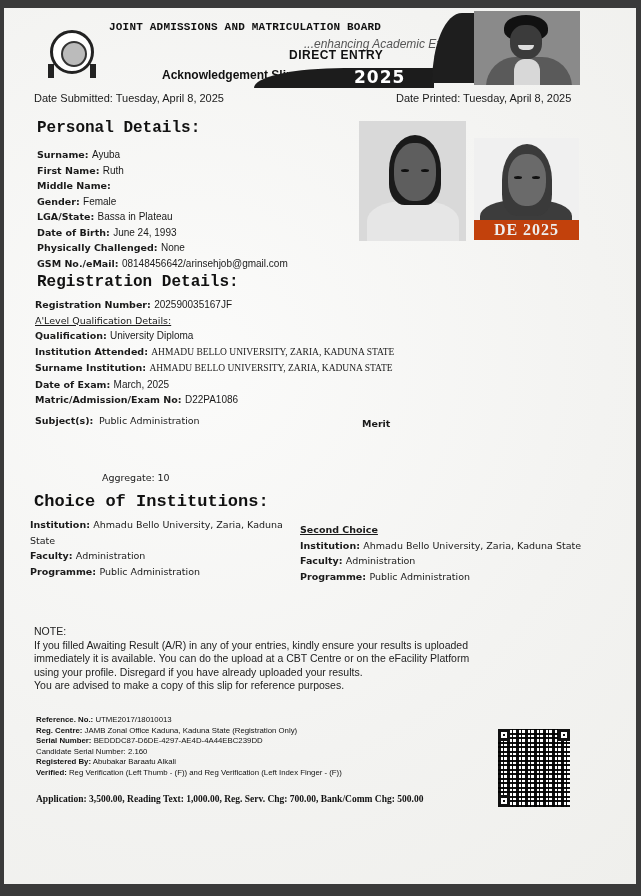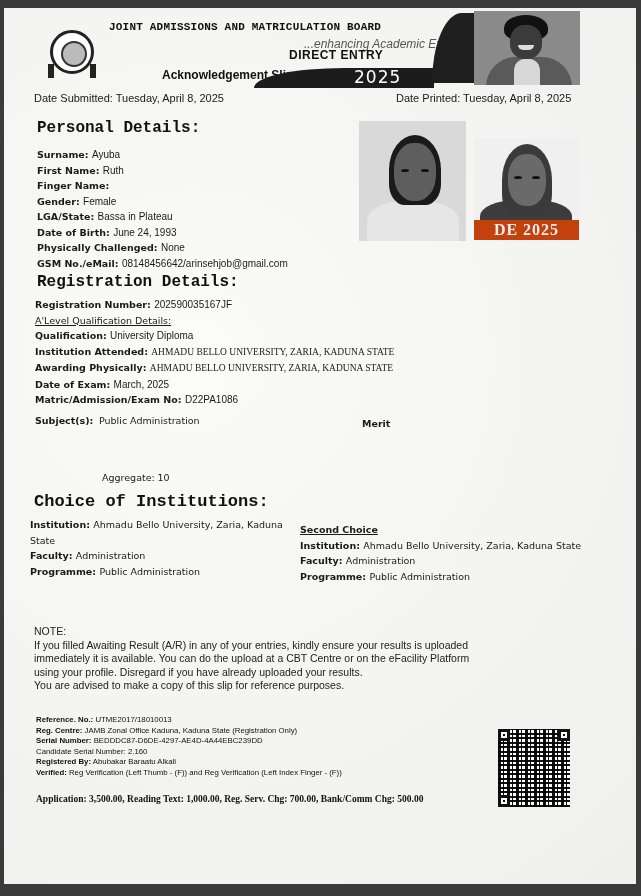--- a/index.html
+++ b/index.html
@@ -36,21 +36,21 @@
     left: 105px; top: 13px; font-size: 11px; font-weight: bold; letter-spacing: 0.2px; color: #111; font-family: Liberation Mono, monospace;
   }
   .tagline { left: 300px; top: 29px; font-size: 12px; font-style: italic; color: #555; }
   .de-title { left: 285px; top: 40px; font-size: 12px; font-weight: bold; letter-spacing: 0.5px; color: #111; }
   .ack-title { left: 158px; top: 60px; font-size: 12px; font-weight: bold; color: #111; }
   .banner-swoosh {
     left: 250px; top: 60px; width: 180px; height: 20px; background: #1c1c1c;
     border-top-left-radius: 90px 20px;
   }
   .banner-year {
-    left: 350px; top: 59px; font-size: 17px; font-weight: normal; color: #fff; letter-spacing: 1px;
+    left: 350px; top: 59px; font-size: 17px; font-weight: bold; color: #fff; letter-spacing: 1px;
     font-family: "DejaVu Sans", sans-serif;
   }
   .banner-dark {
     left: 428px; top: 5px; width: 42px; height: 70px; background: #1e1e1e;
     border-top-left-radius: 30px 70px;
   }
   .banner-photo {
     left: 470px; top: 3px; width: 106px; height: 74px; background: #8a8a8a;
     overflow: hidden;
   }
@@ -134,21 +134,21 @@
       <div class="smile"></div>
   </div>
 
   <div class="abs date-submitted">Date Submitted: Tuesday, April 8, 2025</div>
   <div class="abs date-printed">Date Printed: Tuesday, April 8, 2025</div>
 
   <div class="abs section-title comic" style="left:33px; top:111px;">Personal Details:</div>
   <div class="abs" style="left:33px; top:139px;">
     <div class="field"><span class="lbl">Surname</span><span class="lbl">: </span><span class="val">Ayuba</span></div>
     <div class="field"><span class="lbl">First Name</span><span class="lbl">: </span><span class="val">Ruth</span></div>
-    <div class="field"><span class="lbl">Finger Name</span><span class="lbl">: </span><span class="val"></span></div>
+    <div class="field"><span class="lbl">Middle Name</span><span class="lbl">: </span><span class="val"></span></div>
     <div class="field"><span class="lbl">Gender</span><span class="lbl">: </span><span class="val">Female</span></div>
     <div class="field"><span class="lbl">LGA/State</span><span class="lbl">: </span><span class="val">Bassa in Plateau</span></div>
     <div class="field"><span class="lbl">Date of Birth</span><span class="lbl">: </span><span class="val">June 24, 1993</span></div>
     <div class="field"><span class="lbl">Physically Challenged</span><span class="lbl">: </span><span class="val">None</span></div>
     <div class="field"><span class="lbl">GSM No./eMail</span><span class="lbl">: </span><span class="val">08148456642/arinsehjob@gmail.com</span></div>
   </div>
 
   <div class="abs photo1">
     <div class="ph-body" style="left:8px; top:80px; width:92px; height:50px; background:#e6e6e6;"></div>
     <div class="ph-hair" style="left:30px; top:14px; width:52px; height:70px;"></div>
@@ -164,21 +164,21 @@
     <div class="ph-eye" style="left:58px; top:38px;"></div>
     <div class="abs de-stamp">DE 2025</div>
   </div>
 
   <div class="abs section-title comic" style="left:33px; top:265px;">Registration Details:</div>
   <div class="abs" style="left:31px; top:289px;">
     <div class="field"><span class="lbl">Registration Number</span><span class="lbl">: </span><span class="val">202590035167JF</span></div>
     <div class="field"><span class="lbl ul" style="font-weight:normal;">A'Level Qualification Details:</span></div>
     <div class="field"><span class="lbl">Qualification</span><span class="lbl">: </span><span class="val">University Diploma</span></div>
     <div class="field"><span class="lbl">Institution Attended</span><span class="lbl">: </span><span class="serif-upper">AHMADU BELLO UNIVERSITY, ZARIA, KADUNA STATE</span></div>
-    <div class="field"><span class="lbl">Awarding Physically</span><span class="lbl">: </span><span class="serif-upper">AHMADU BELLO UNIVERSITY, ZARIA, KADUNA STATE</span></div>
+    <div class="field"><span class="lbl">Surname Institution</span><span class="lbl">: </span><span class="serif-upper">AHMADU BELLO UNIVERSITY, ZARIA, KADUNA STATE</span></div>
     <div class="field"><span class="lbl">Date of Exam</span><span class="lbl">: </span><span class="val">March, 2025</span></div>
     <div class="field"><span class="lbl">Matric/Admission/Exam No</span><span class="lbl">: </span><span class="val">D22PA1086</span></div>
   </div>
   <div class="abs field" style="left:31px; top:405px;">
     <span class="lbl">Subject(s):</span>&nbsp;
     <span class="lbl" style="font-weight:normal;">Public Administration</span>
   </div>
   <div class="abs field" style="left:358px; top:408px;">
     <span class="lbl">Merit</span>
   </div>

